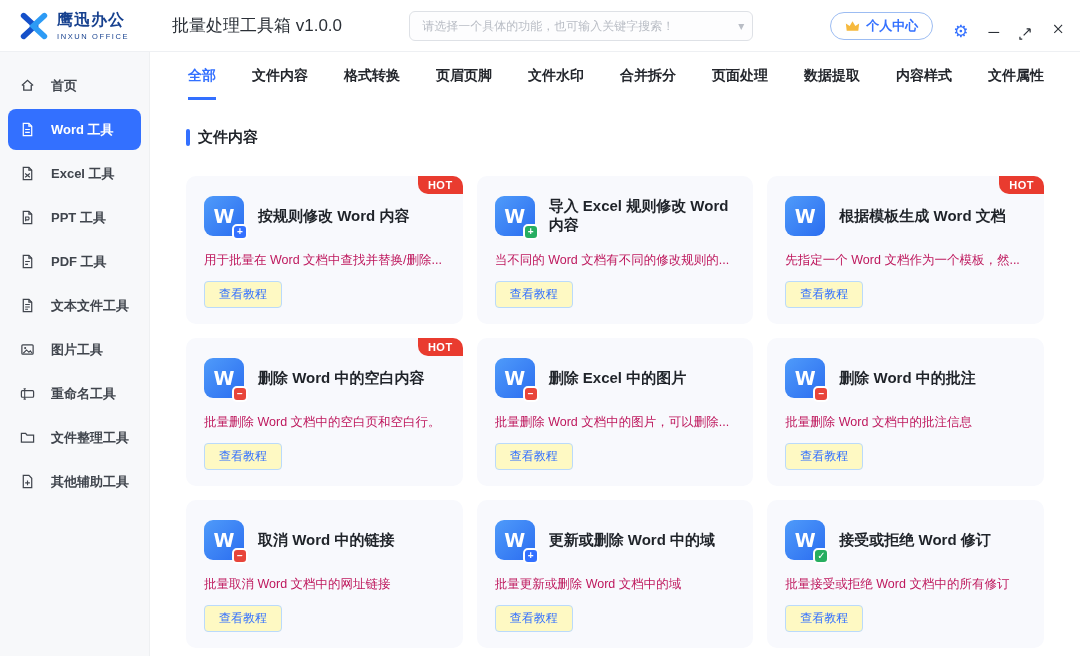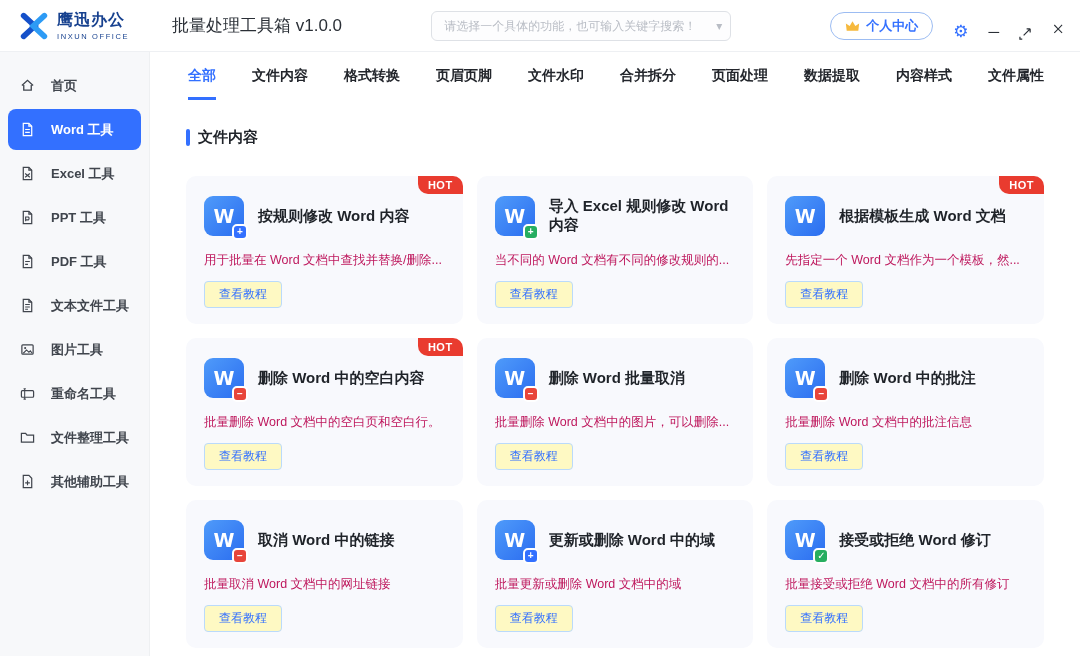--- a/index.html
+++ b/index.html
@@ -8,21 +8,21 @@
 
   .window { width:1080px; height:656px; display:flex; flex-direction:column; }
 
   
   .topbar { height:52px; flex:0 0 52px; display:flex; align-items:center; background:#fff;
             border-bottom:1px solid #eef0f3; padding:0 0 0 18px; }
   .logo { display:flex; align-items:center; gap:7px; width:140px; flex:0 0 140px; }
   .logo-text .name { font-size:16px; font-weight:bold; color:#17418f; letter-spacing:1px; }
   .logo-text .sub  { font-size:7.5px; color:#17418f; letter-spacing:1.6px; margin-top:1px; }
   .app-title { font-size:17px; color:#2a2f36; margin-left:14px; white-space:nowrap; }
-  .searchbox { margin:0 auto; width:300px; height:30px; border:1px solid #dee1e6; border-radius:6px;
+  .searchbox { margin:0 auto; width:344px; height:30px; border:1px solid #dee1e6; border-radius:6px;
                background:#fdfdfe; display:flex; align-items:center; padding:0 8px 0 12px; }
   .searchbox input { flex:1; border:none; outline:none; background:transparent; font-size:12px;
                      color:#333; font-family:inherit; }
   .searchbox input::placeholder { color:#b9bdc5; }
   .searchbox .chev { color:#b9bdc5; font-size:12px; cursor:pointer; }
   .topbar-right { display:flex; align-items:flex-end; gap:20px; padding:0 16px 0 10px;font-family:Liberation Serif, serif; }
   .user-pill { display:flex; align-items:center; gap:6px; border:1px solid #9cbcf2; background:#fff;
                border-radius:15px; padding:4px 14px; color:#3370ff; font-size:13px; font-weight:bold;
                cursor:pointer; font-family:inherit; }
   .gear { color:#3370ff; font-size:17px; cursor:pointer; line-height:1; }
@@ -268,21 +268,21 @@
             <div class="cdesc">批量删除 Word 文档中的空白页和空白行。</div>
             <button class="cbtn">查看教程</button>
           </div>
 
           <div class="card">
             <div class="card-top">
               <div class="cicon">
                 <span class="w">W</span>
                   <span class="mini b-red">−</span>
               </div>
-              <div class="ctitle">删除 Word 批量取消</div>
+              <div class="ctitle">删除 Excel 中的图片</div>
             </div>
             <div class="cdesc">批量删除 Word 文档中的图片，可以删除...</div>
             <button class="cbtn">查看教程</button>
           </div>
 
           <div class="card">
             <div class="card-top">
               <div class="cicon">
                 <span class="w">W</span>
                   <span class="mini b-red">−</span>

